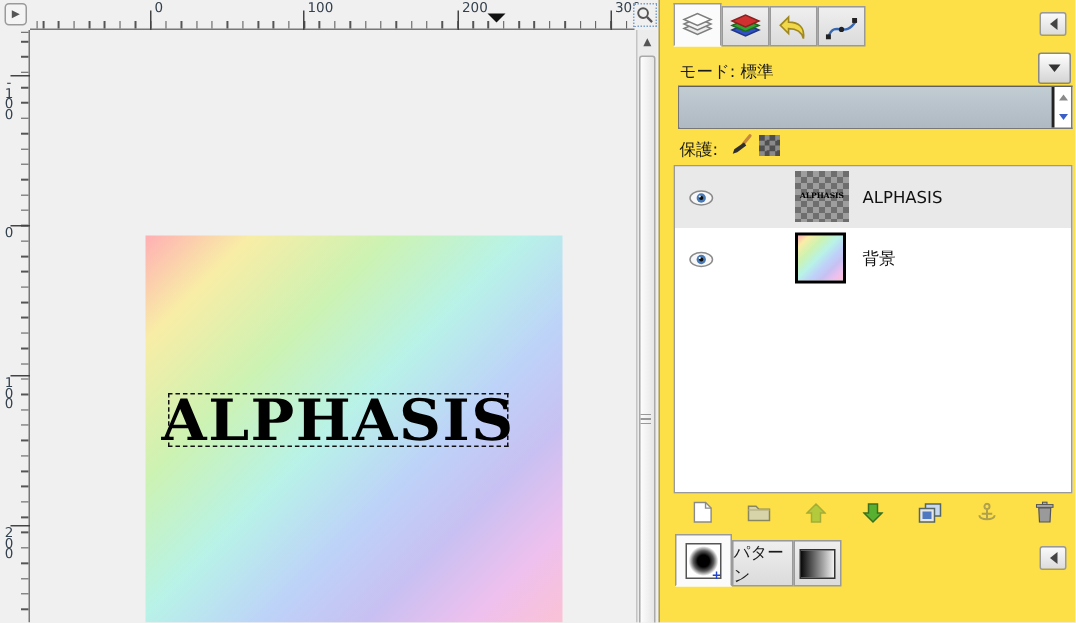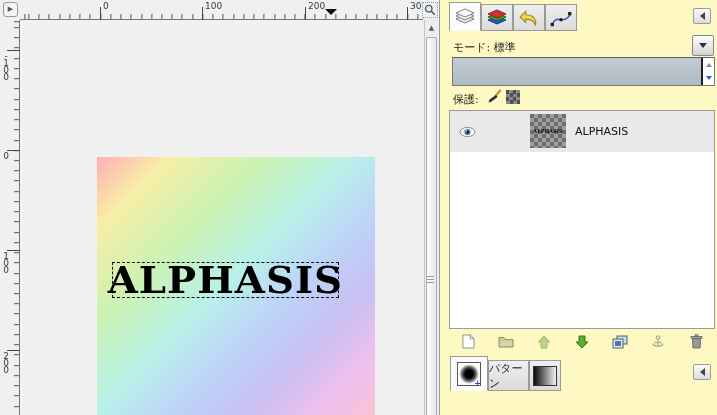--- a/index.html
+++ b/index.html
@@ -45,21 +45,21 @@
     background:#ececec; border-left:1px solid #c4c4c4; }
   #v-scroll-up { position:absolute; top:2px; left:0; width:13px; height:12px; text-align:center;
     font-size:7px; color:#555; line-height:12px; }
   #v-scroll-thumb { position:absolute; top:17px; left:1px; width:11px; height:380px;
     background:linear-gradient(90deg,#fdfdfd,#e6e6e6); border:1px solid #aaa; border-radius:2px; }
   #v-scroll-grip { position:absolute; top:256px; left:2px; width:7px; height:8px;
     background:repeating-linear-gradient(180deg,#999 0 1px,transparent 1px 3px); }
 
   
   #dock { position:absolute; left:439px; top:0; width:278px; height:415px;
-    background:#fef9c3; border-left:1px solid #9a9a9a; }
+    background:#fde047; border-left:1px solid #9a9a9a; }
   .tab { position:absolute; border:1px solid #9a9a9a; background:linear-gradient(#efefef,#dbdbdb); }
   .tab.active { background:#fbfbfb; border-bottom:1px solid #fbfbfb; }
   .tab .ticon { display:flex; align-items:center; justify-content:center; width:100%; height:100%; }
   .menu-btn { position:absolute; width:18px; height:16px; border:1px solid #9a9a9a; border-radius:2px;
     background:linear-gradient(#fafafa,#dcdcdc); display:flex; align-items:center; justify-content:center; }
   .tri-left { width:0; height:0; border-top:4px solid transparent; border-bottom:4px solid transparent;
     border-right:5px solid #444; }
   .tri-down { width:0; height:0; border-left:4px solid transparent; border-right:4px solid transparent;
     border-top:5px solid #333; }
 
@@ -248,20 +248,34 @@
             <circle cx="7.5" cy="5" r="0.7" fill="#fff"></circle>
           </svg>
         </div>
         <div class="thumb">
           <div class="thumb-checker">
             <span class="thumb-text">ALPHASIS</span>
           </div>
         </div>
         <span class="layer-name">ALPHASIS</span>
       </div>
+      <div class="layer-row">
+        <div class="eye">
+          <svg width="17" height="12" viewBox="0 0 17 12">
+            <ellipse cx="8.5" cy="6" rx="7.5" ry="4.6" fill="#f8f8f8" stroke="#8a8a8a"></ellipse>
+            <circle cx="8.5" cy="6" r="3.1" fill="#4a7ab5"></circle>
+            <circle cx="8.5" cy="6" r="1.4" fill="#0c0c0c"></circle>
+            <circle cx="7.5" cy="5" r="0.7" fill="#fff"></circle>
+          </svg>
+        </div>
+        <div class="thumb">
+          <div class="thumb-grad"></div>
+        </div>
+        <span class="layer-name">背景</span>
+      </div>
     </div>
 
     <div id="layer-buttons">
       <div class="lbtn">
         <svg width="13" height="15" viewBox="0 0 14 16">
           <path d="M1 1 H9 L13 5 V15 H1 Z" fill="#fff" stroke="#8a8a8a"></path>
           <path d="M9 1 V5 H13" fill="none" stroke="#8a8a8a"></path>
         </svg>
       </div>
       <div class="lbtn">

